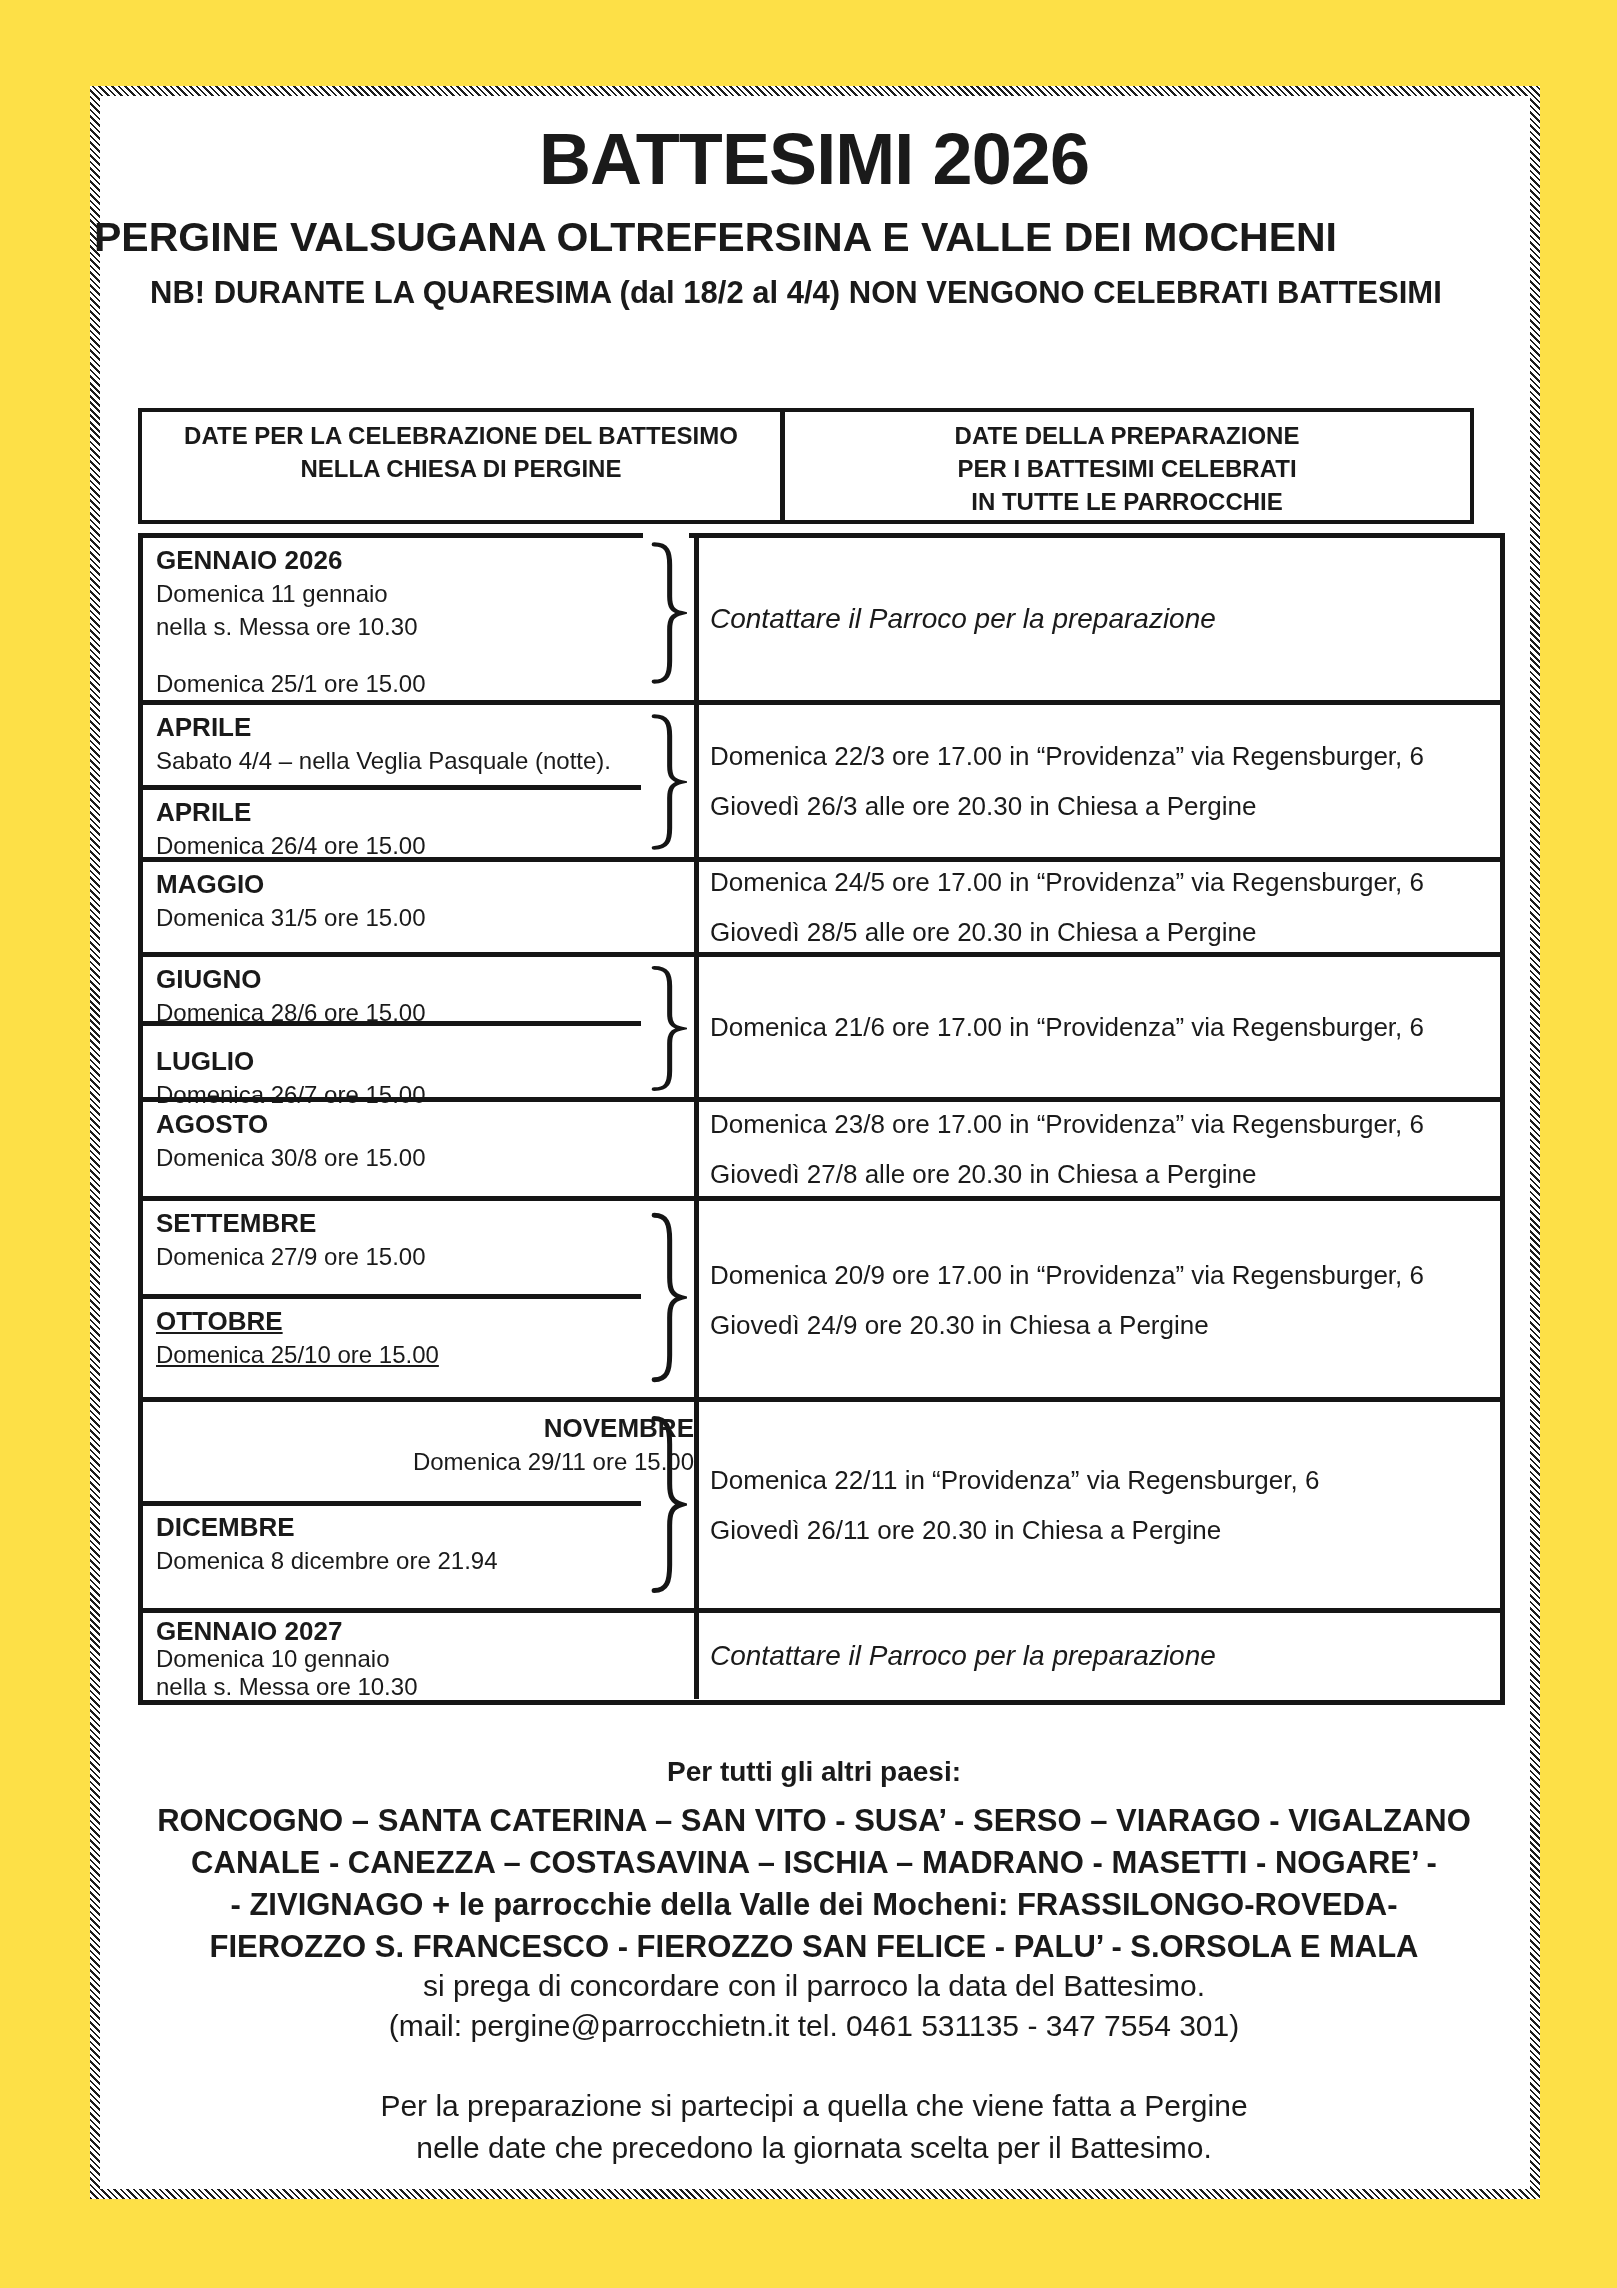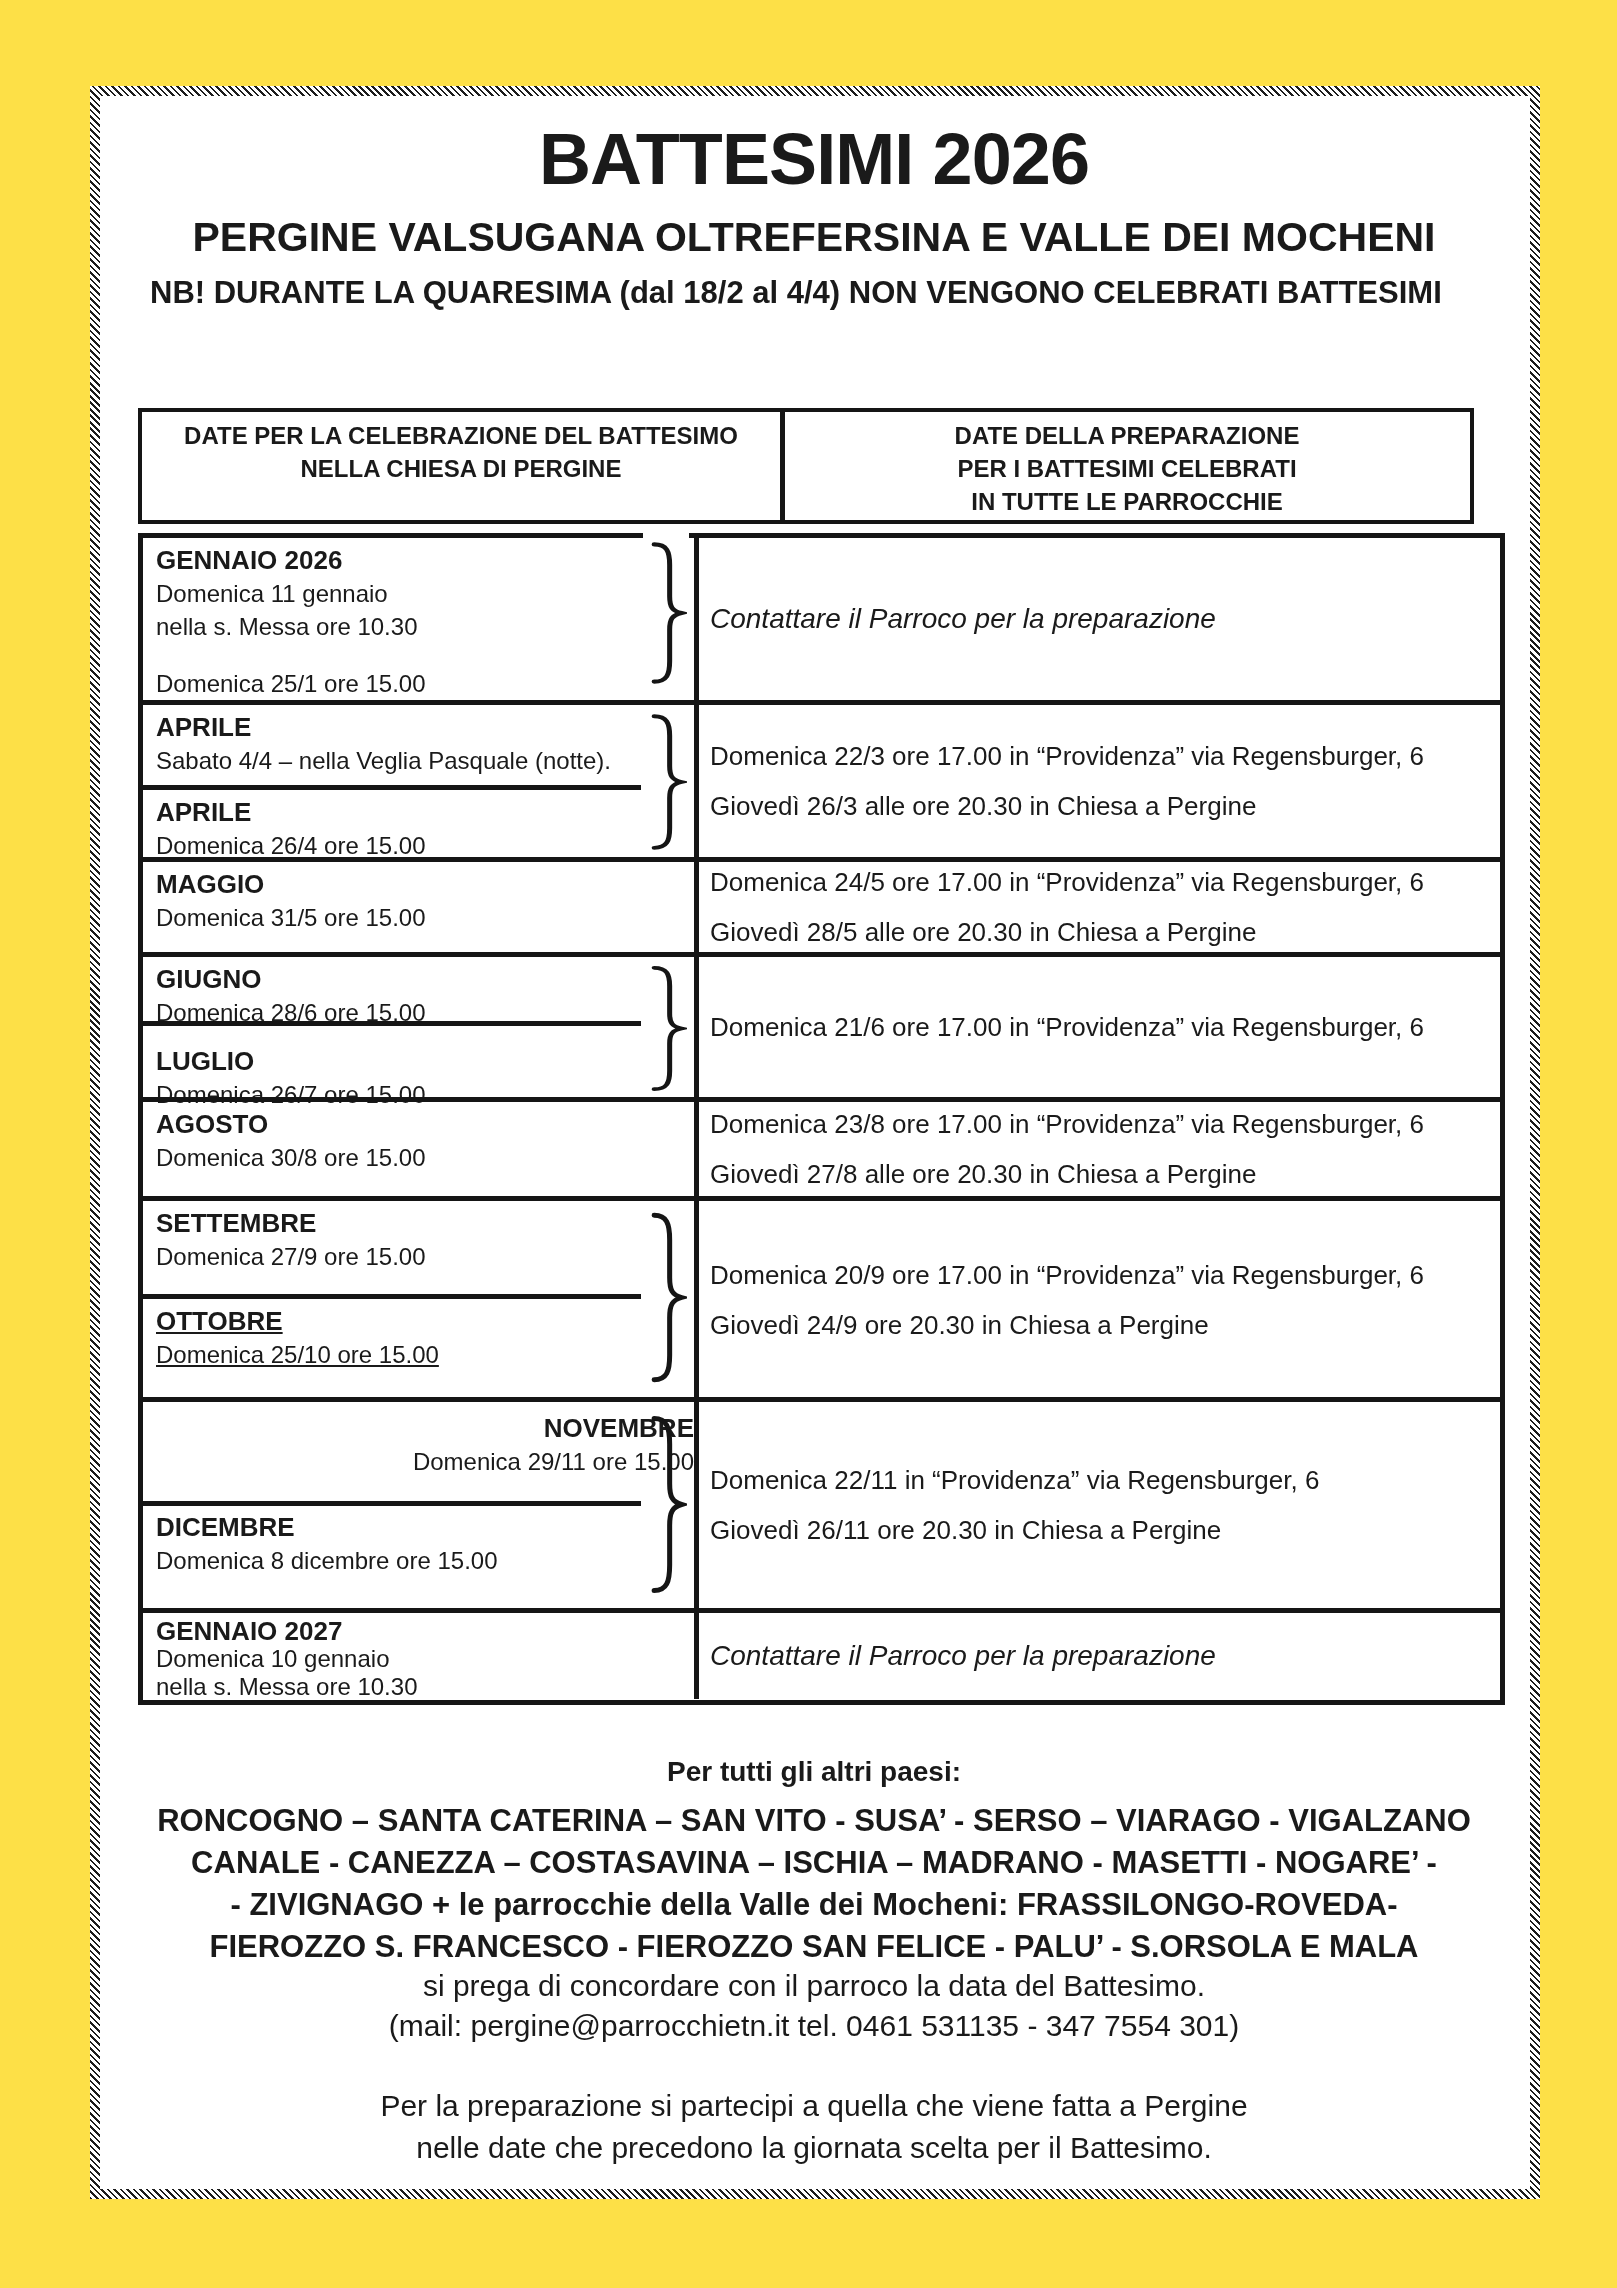--- a/index.html
+++ b/index.html
@@ -5,21 +5,21 @@
   html,body{margin:0;padding:0;background:#fff;}
   #page{position:relative;width:1618px;height:2289px;background:#fde047;overflow:hidden;
         font-family:"Liberation Sans","DejaVu Sans",sans-serif;color:#1a1a1a;}
   
   .frame{position:absolute;left:90px;top:86px;width:1450px;height:2113px;
          background:repeating-linear-gradient(45deg,#1c1c1c 0 1.8px,#fff 1.8px 4.6px);}
   .frame-inner{position:absolute;left:10px;top:10px;right:10px;bottom:10px;background:#fff;}
   
   .title{position:absolute;left:94px;top:118px;width:1440px;text-align:center;
          font-size:72px;font-weight:800;letter-spacing:-0.9px;white-space:nowrap;}
-  .subtitle{position:absolute;left:94px;top:214px;width:1440px;text-align:center;
+  .subtitle{position:absolute;left:94px;top:214px;width:1440px;
             font-size:41px;font-weight:800;white-space:nowrap;}
   .notice{position:absolute;left:150px;top:275px;font-size:31px;font-weight:700;white-space:nowrap;}
   
   .hdr{position:absolute;left:138px;top:408px;width:1336px;height:116px;
        border:4.6px solid #151515;box-sizing:border-box;}
   .hcell{position:absolute;top:0;bottom:0;text-align:center;font-weight:700;font-size:24px;
          line-height:33px;padding-top:7.4px;box-sizing:border-box;}
   .hcell-l{left:0;width:638px;}
   .hcell-r{left:642px;right:0;}
   .hvdiv{position:absolute;left:638px;width:4.6px;top:0;bottom:0;background:#151515;}
@@ -182,21 +182,21 @@
     </div>
 
     <div class="group" style="top:864px;height:206px;">
       <div class="lcell" style="top:4px;height:99px;text-align:right;">
         <div class="month">NOVEMBRE</div>
         <div class="lline">Domenica 29/11 ore 15.00</div>
       </div>
       <div class="pdiv" style="top:99px;"></div>
       <div class="lcell" style="top:103px;height:102px;">
         <div class="month">DICEMBRE</div>
-        <div class="lline">Domenica 8 dicembre ore 15.00</div>
+        <div class="lline">Domenica 8 dicembre ore 21.94</div>
       </div>
       <svg class="brace" style="top:11px;height:183px;" viewBox="0 0 46 200" preserveAspectRatio="none">
         <path d="M10 6 C24 6 27 16 27 34 L27 77 C27 92 30 97 40 100 C30 103 27 108 27 123 L27 166 C27 184 24 194 10 194" fill="none" stroke="#151515" stroke-width="5.5" stroke-linecap="round"></path>
       </svg>
       <div class="rcell">
         <div class="rline">Domenica 22/11 in “Providenza” via Regensburger, 6</div>
         <div class="rline">Giovedì 26/11 ore 20.30 in Chiesa a Pergine</div>
       </div>
     </div>
 

